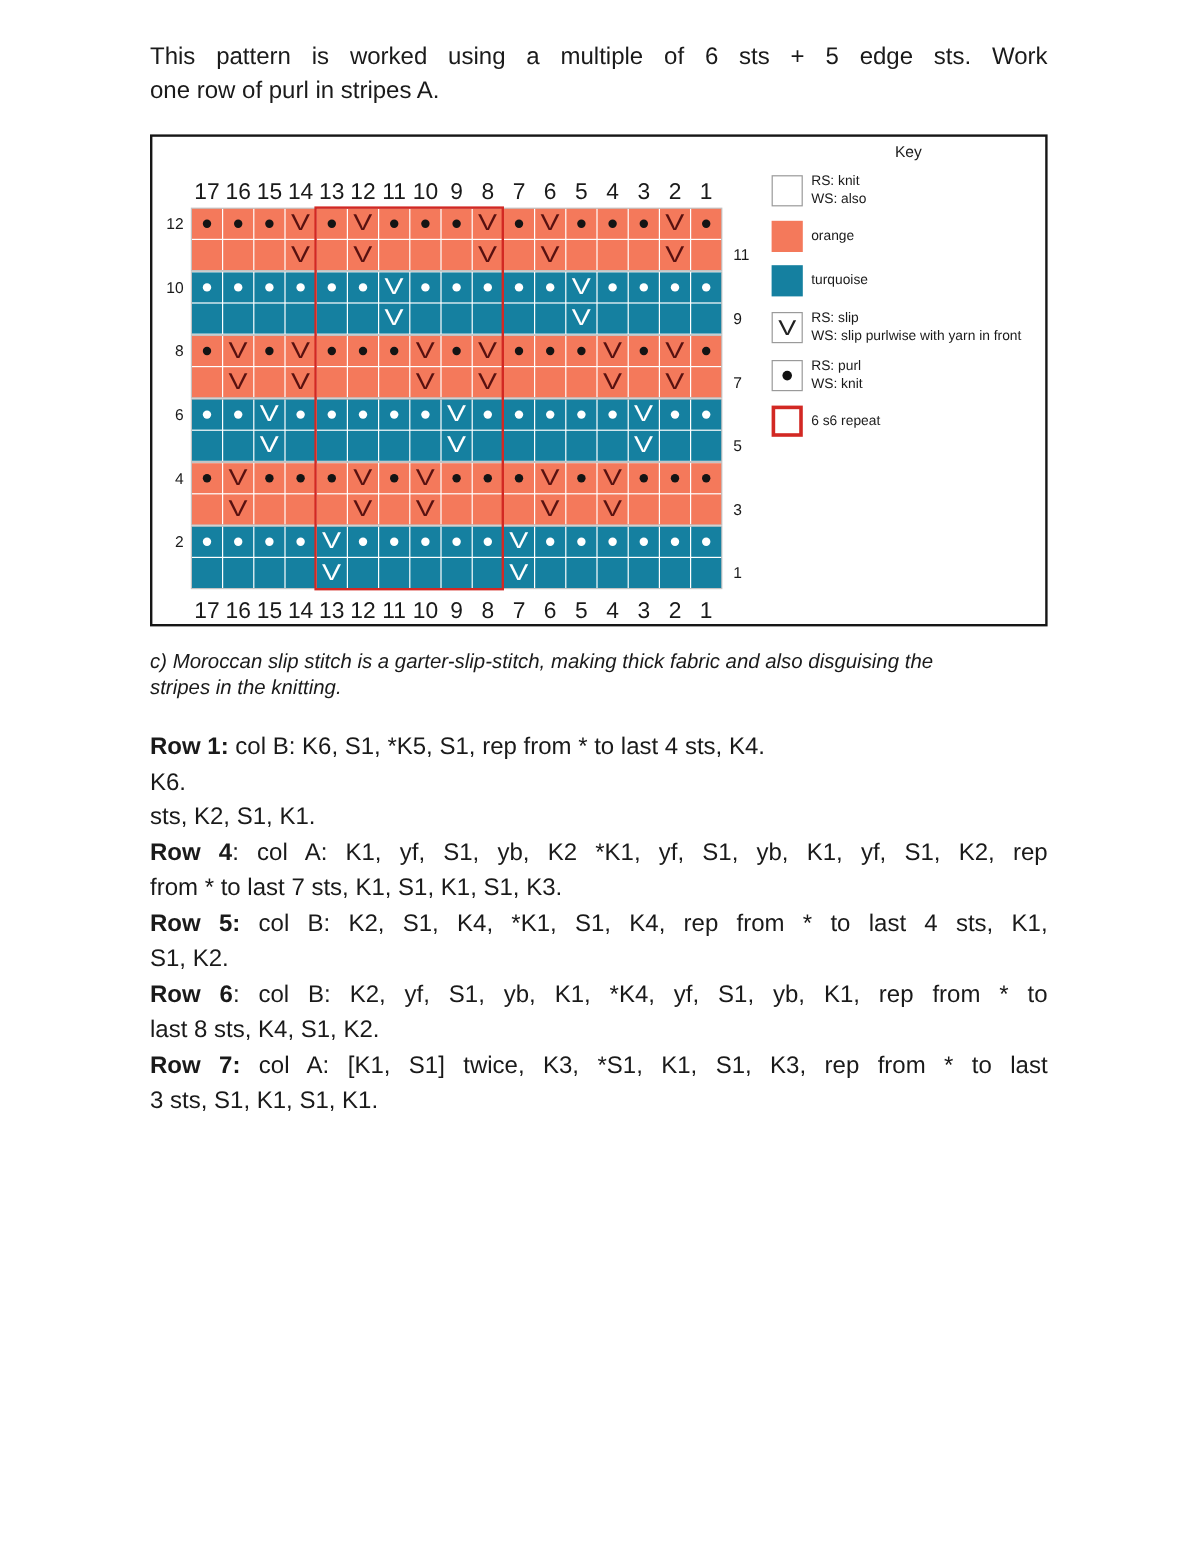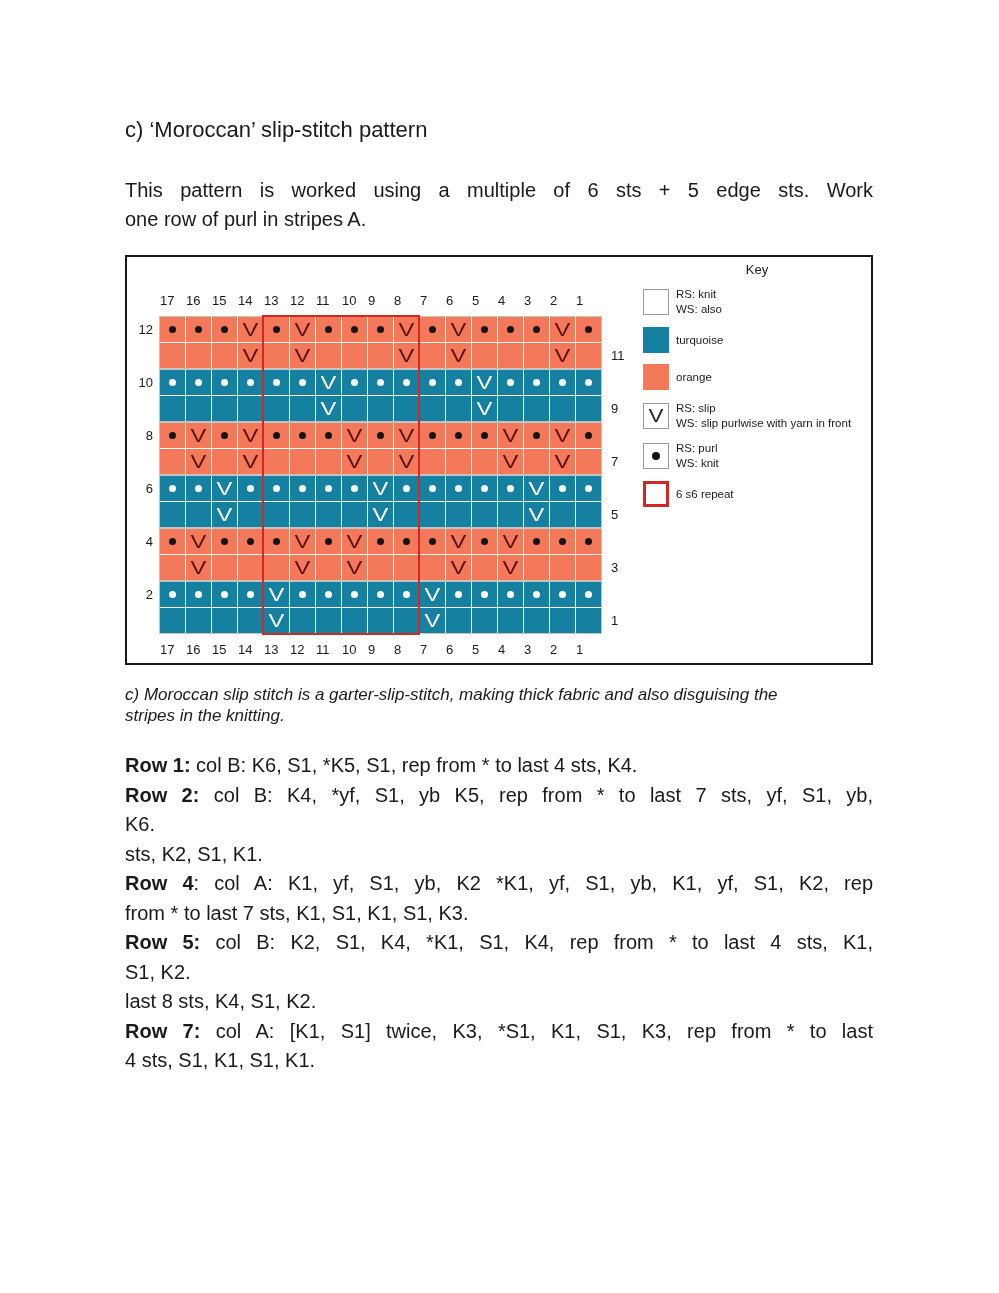--- a/index.html
+++ b/index.html
@@ -14,21 +14,21 @@
   .bold { font-weight:bold; }
 
   .figure {
     position:relative; margin-top:21px; box-sizing:border-box;
     width:748px; height:410px; border:2px solid #161616; background:#ffffff;
   }
   .key-title { position:absolute; left:516px; top:5px; width:228px; text-align:center; font-size:13px; }
   .nums-row { position:absolute; left:33px; width:441px; height:15px; }
   .nums-row.top { top:36px; }
   .nums-row.bottom { top:385px; }
-  .cnum { position:absolute; width:25px; text-align:left; font-size:13px; }
+  .cnum { position:absolute; width:25px; text-align:center; font-size:19px; }
   .side-nums { position:absolute; top:60px; }
   .side-nums.left { left:2px; width:24px; }
   .side-nums.right { left:484px; width:24px; }
   .rnum { position:absolute; font-size:13px; width:24px; }
   .side-nums.left .rnum { text-align:right; }
   .side-nums.right .rnum { text-align:left; }
 
   .bands { position:absolute; left:33px; top:60px; }
   .band {
     display:grid; grid-template-columns:repeat(17,25px); grid-auto-rows:25px;
@@ -56,21 +56,20 @@
   .key-text { font-size:11.5px; line-height:14.5px; white-space:nowrap; }
 
   .caption { margin-top:19px; font-size:17px; line-height:21px; font-style:italic; }
   .rows { margin-top:25px; font-size:20px; line-height:29.5px; }
   .rowblock { margin:0; }
 </style>
 </head>
 <body>
 
 <div class="content">
-  <h1 class="title">c) ‘Moroccan’ slip-stitch pattern</h1>
 
   <div class="intro" id="intro">
       <div class="jline">This pattern is worked using a multiple of 6 sts + 5 edge sts. Work</div>
       <div>one row of purl in stripes A.</div>
     </div>
 
   <div class="figure">
     <div class="key-title">Key</div>
     <div class="nums-row top" id="top-nums">
         <span class="cnum" style="left: 0px;">17</span>
@@ -597,29 +596,29 @@
     <div class="repeat-box" id="repeat-box" style="left: 135px; width: 158px; border-color: rgb(210, 40, 35);"></div>
     <div class="key-panel" id="key-items">
         <div class="key-item">
           <div class="key-sym bordered"></div>
           <div class="key-text">
             <div>RS: knit</div>
             <div>WS: also</div>
           </div>
         </div>
         <div class="key-item">
+          <div class="key-sym" style="background: rgb(244, 121, 91);"></div>
+          <div class="key-text">
+            <div>orange</div>
+          </div>
+        </div>
+        <div class="key-item">
           <div class="key-sym" style="background: rgb(21, 128, 160);"></div>
           <div class="key-text">
             <div>turquoise</div>
-          </div>
-        </div>
-        <div class="key-item">
-          <div class="key-sym" style="background: rgb(244, 121, 91);"></div>
-          <div class="key-text">
-            <div>orange</div>
           </div>
         </div>
         <div class="key-item">
           <div class="key-sym bordered">
             <span class="vsym">V</span>
           </div>
           <div class="key-text">
             <div>RS: slip</div>
             <div>WS: slip purlwise with yarn in front</div>
           </div>
@@ -645,35 +644,35 @@
   <div class="caption" id="caption">
       <div>c) Moroccan slip stitch is a garter-slip-stitch, making thick fabric and also disguising the</div>
       <div>stripes in the knitting.</div>
     </div>
 
   <div class="rows" id="rows">
       <div class="rowblock">
         <div><span class="bold">Row 1:</span> col B: K6, S1, *K5, S1, rep from * to last 4 sts, K4.</div>
       </div>
       <div class="rowblock">
-        <div class="jline"><span class="bold">Row 2:</span> col B: K4, *yf, S1, yb K5, rep from * to last 7 sts, yf, S1, yb,</div>
         <div>K6.</div>
       </div>
       <div class="rowblock">
         <div>sts, K2, S1, K1.</div>
       </div>
       <div class="rowblock">
         <div class="jline"><span class="bold">Row 4</span>: col A: K1, yf, S1, yb, K2 *K1, yf, S1, yb, K1, yf, S1, K2, rep</div>
         <div>from * to last 7 sts, K1, S1, K1, S1, K3.</div>
       </div>
       <div class="rowblock">
         <div class="jline"><span class="bold">Row 5:</span> col B: K2, S1, K4, *K1, S1, K4, rep from * to last 4 sts, K1,</div>
         <div>S1, K2.</div>
       </div>
       <div class="rowblock">
+        <div class="jline"><span class="bold">Row 6</span>: col B: K2, yf, S1, yb, K1, *K4, yf, S1, yb, K1, rep from * to</div>
         <div>last 8 sts, K4, S1, K2.</div>
       </div>
       <div class="rowblock">
         <div class="jline"><span class="bold">Row 7:</span> col A: [K1, S1] twice, K3, *S1, K1, S1, K3, rep from * to last</div>
-        <div>4 sts, S1, K1, S1, K1.</div>
+        <div>3 sts, S1, K1, S1, K1.</div>
       </div>
     </div>
 </div>
 
 </body></html>

